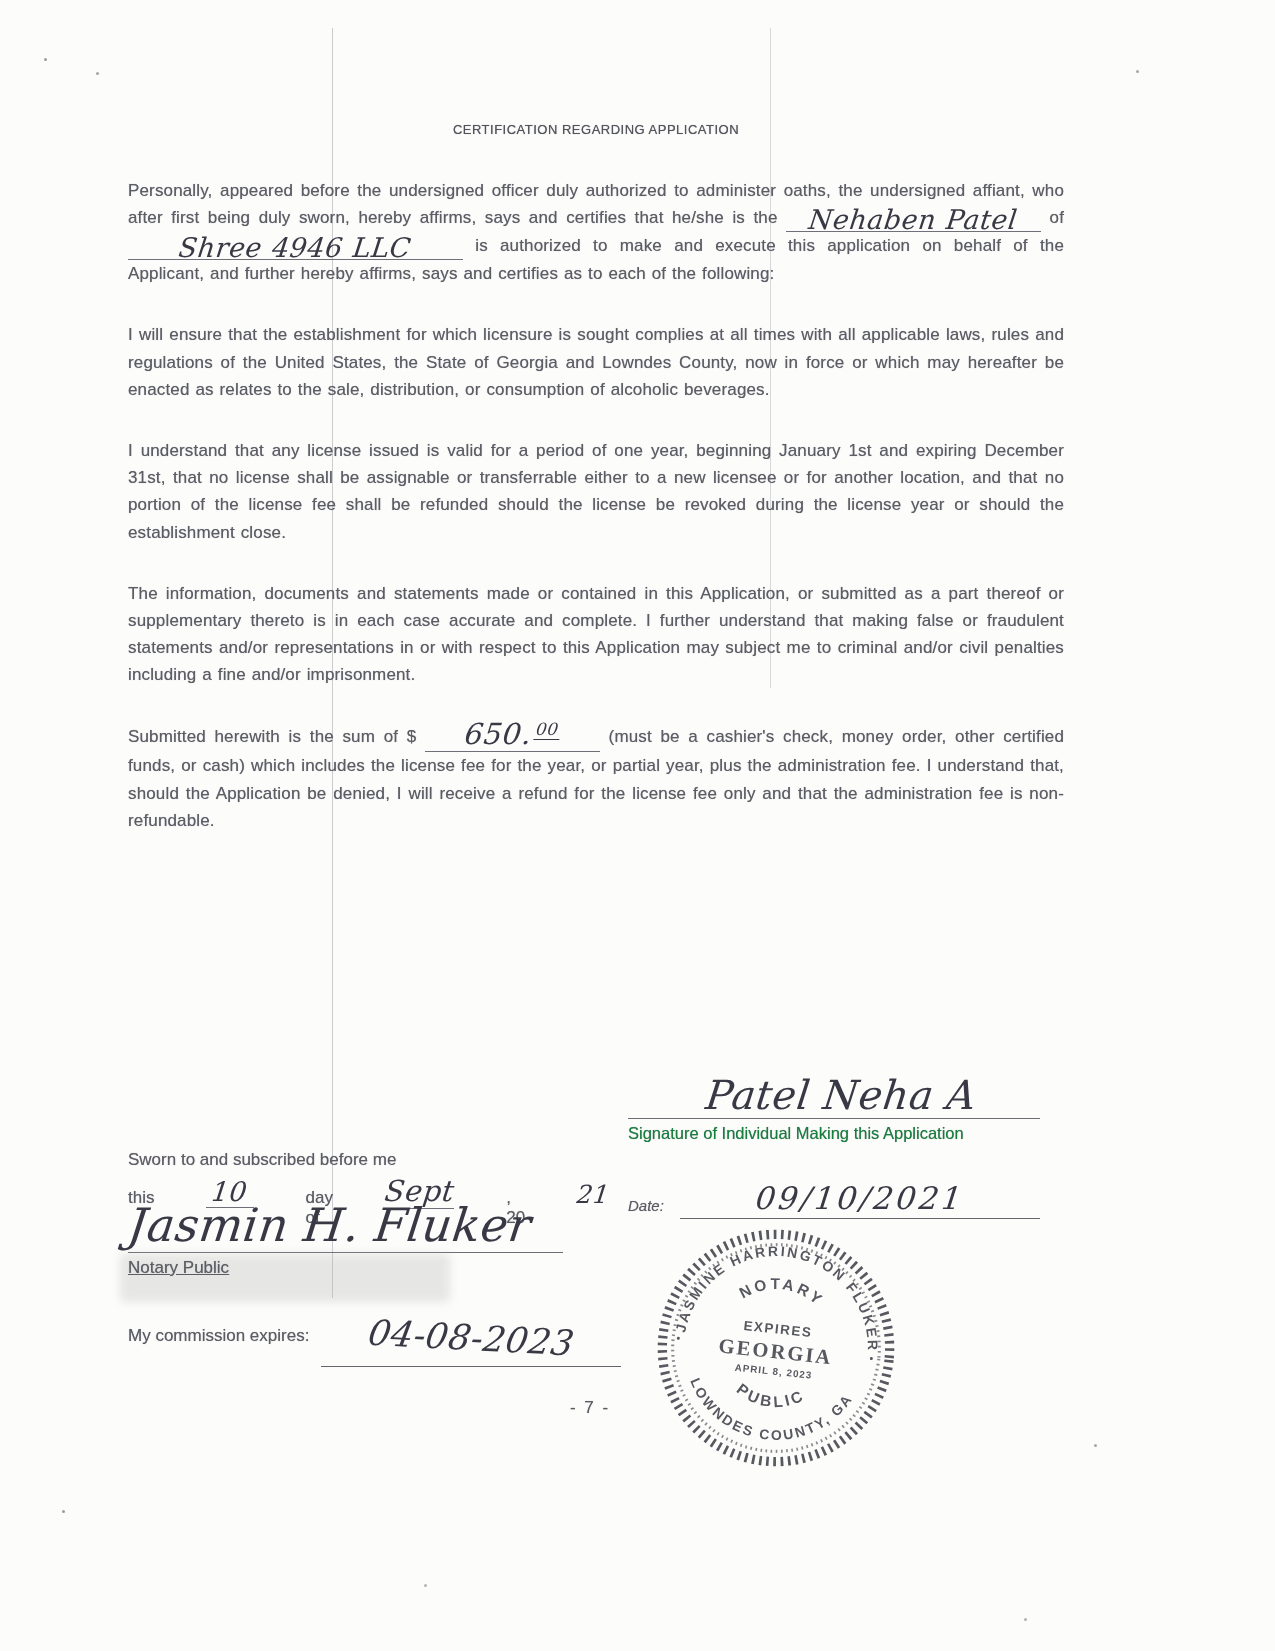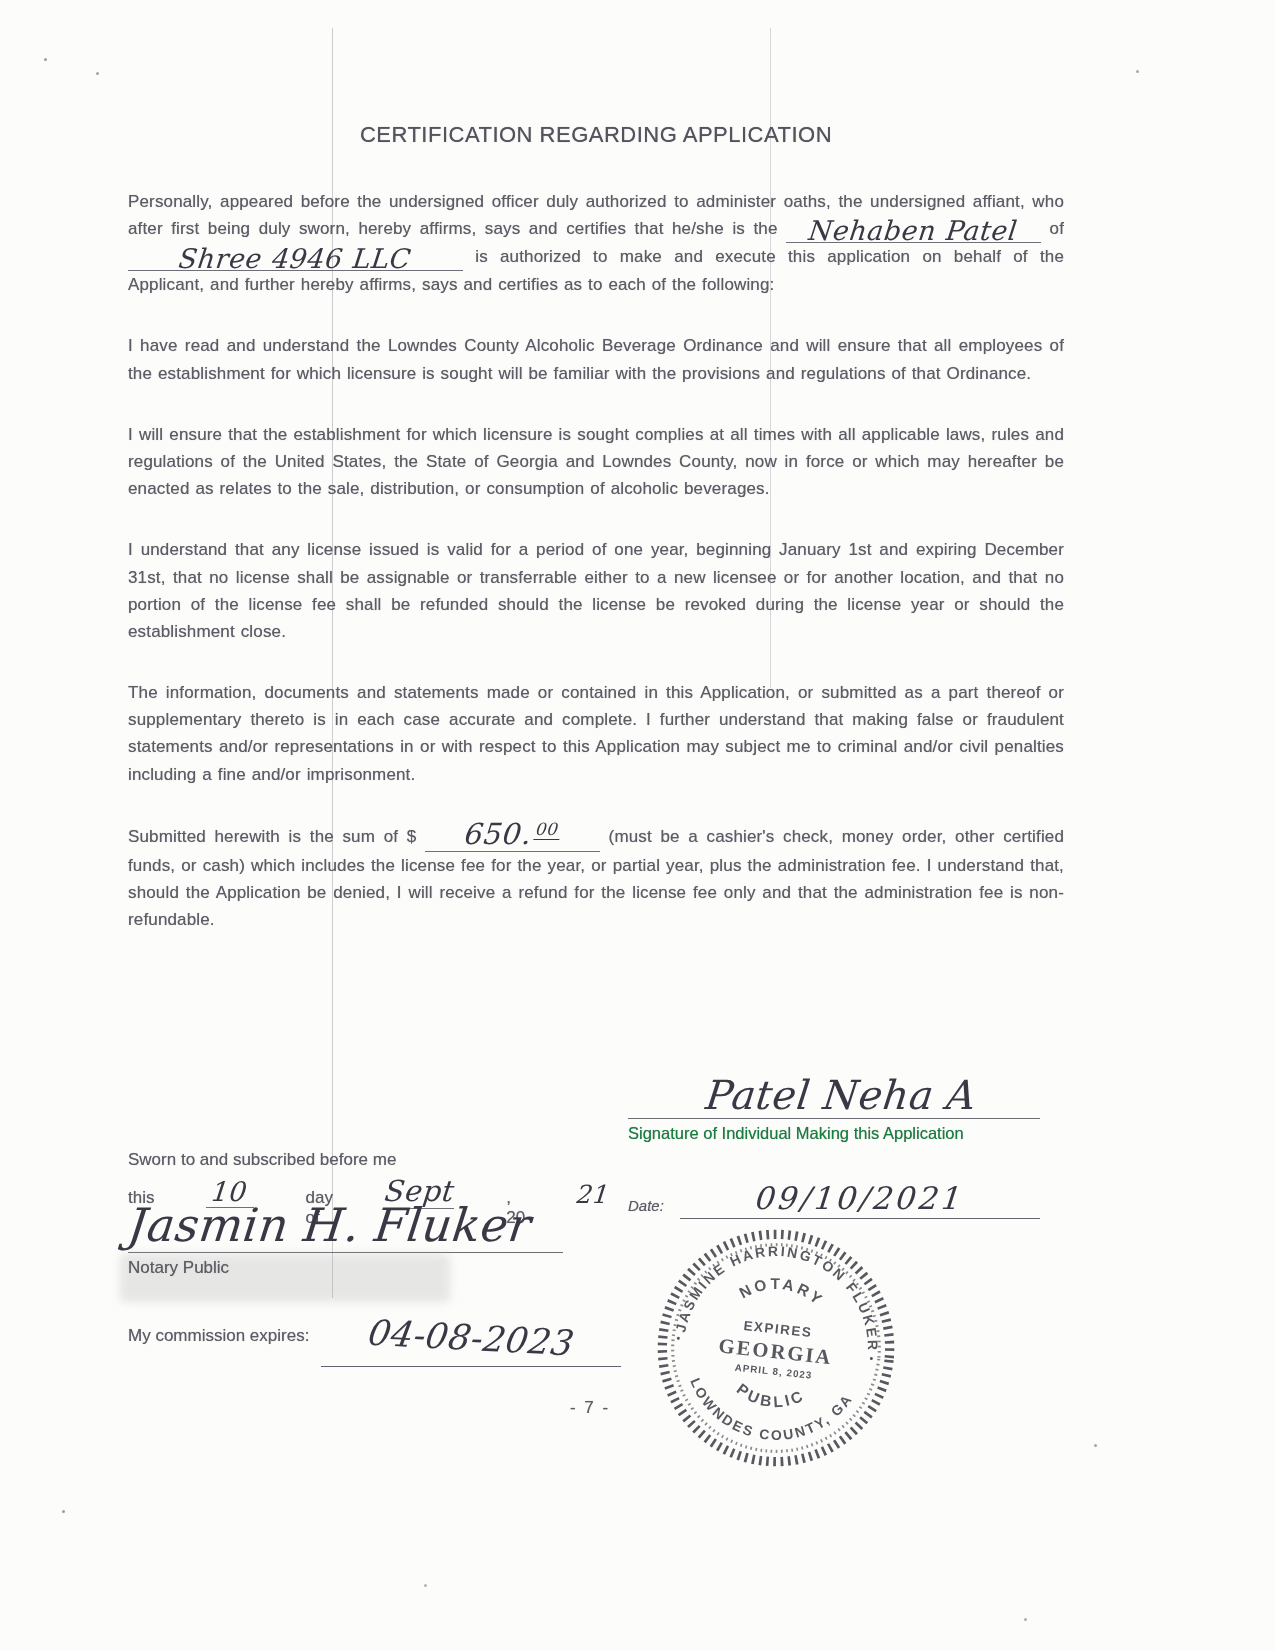--- a/index.html
+++ b/index.html
@@ -12,21 +12,21 @@
   .scanline-a{left:332px;top:28px;height:1270px;}
   .scanline-b{left:770px;top:28px;height:660px;background:rgba(110,112,122,.26);}
   .specks{position:absolute;inset:0;pointer-events:none;}
   .specks::before{
     content:"";position:absolute;left:44px;top:58px;width:3px;height:3px;border-radius:50%;background:#9b9ba2;
     box-shadow:52px 14px 0 #a5a5ab, 1092px 12px 0 #a8a8ae, 18px 1452px 0 #9b9ba2,
                1050px 1386px 0 #a5a5ab, 380px 1526px 0 #b2b2b8, 980px 1560px 0 #aeaeb4;
   }
   .content{position:absolute;left:128px;top:122px;width:936px;}
   .title{
-    text-align:center;font-size:22px;letter-spacing:.5px;color:#52535b;margin:0 0 40px 0;
+    text-align:center;font-size:13px;letter-spacing:.5px;color:#52535b;margin:0 0 40px 0;
     text-shadow:0 0 .8px rgba(82,83,91,.75);
   }
   .para{
     font-size:17px;line-height:1.6;text-align:justify;word-spacing:1px;letter-spacing:.15px;
     color:#5b5c64;text-shadow:0 0 .8px rgba(91,92,100,.65);margin:0 0 34px 0;
   }
   .fill{
     display:inline-block;border-bottom:1.6px solid rgba(85,86,96,.85);
     text-align:center;line-height:1;vertical-align:-4px;
   }
@@ -63,21 +63,21 @@
   .date-fill{flex:1;margin-left:16px;border-bottom:1.7px solid rgba(72,73,82,.85);text-align:center;}
   .date-hand{font-size:31px;letter-spacing:3px;position:relative;top:-2px;}
   
   .notary-sig-block{position:absolute;left:128px;top:1198px;width:440px;}
   .smudge{
     position:absolute;left:-8px;top:56px;width:330px;height:48px;
     background:rgba(178,178,175,.30);filter:blur(5px);border-radius:5px;
   }
   .notary-script{font-size:46px;height:62px;position:relative;}
   .notary-rule{border-bottom:1.7px solid rgba(72,73,82,.8);width:435px;margin-top:-8px;}
-  .notary-caption{font-size:17px;margin-top:5px;position:relative;text-shadow:0 0 .8px rgba(91,92,100,.65);}
+  .notary-caption{font-size:17px;margin-top:5px;position:relative;text-shadow:0 0 .8px rgba(91,92,100,.65);text-decoration:underline;}
   
   .commission-block{position:absolute;left:128px;top:1326px;display:flex;align-items:flex-start;}
   .commission-label{font-size:17px;text-shadow:0 0 .8px rgba(91,92,100,.65);}
   .commission-fill{width:300px;margin-left:12px;border-bottom:1.7px solid rgba(72,73,82,.85);text-align:center;}
   .commission-hand{font-size:35px;position:relative;top:-8px;transform:skewX(-7deg) rotate(3deg);}
   
   .seal-wrap{position:absolute;left:652px;top:1224px;width:248px;height:248px;transform:rotate(6deg);opacity:.9;}
   .seal-ring{fill:none;stroke:#474850;stroke-width:9;stroke-dasharray:2.6 4.4;}
   .seal-ring2{fill:none;stroke:#474850;stroke-width:3;stroke-dasharray:1.6 3.4;opacity:.7;}
   .st-outer{font-family:"Liberation Sans",sans-serif;font-size:13.5px;font-weight:bold;letter-spacing:2.2px;fill:#474850;}
@@ -103,21 +103,20 @@
 
     <p class="para">
       <span>Personally, appeared before the undersigned officer duly authorized to administer oaths, the undersigned affiant, who after first being duly sworn, hereby affirms, says and certifies that he/she is the</span>
       <span class="fill fill-name"><span class="hand">Nehaben Patel</span></span>
       <span>of</span>
       <span class="fill fill-company"><span class="hand">Shree 4946 LLC</span></span>
       <span>is</span>
       <span>authorized to make and execute this application on behalf of the Applicant, and further hereby affirms, says and certifies as to each of the following:</span>
     </p>
 
-    <p class="para">I have read and understand the Lowndes County Alcoholic Beverage Ordinance and will ensure that all employees of the establishment for which licensure is sought will be familiar with the provisions and regulations of that Ordinance.</p>
     <p class="para">I will ensure that the establishment for which licensure is sought complies at all times with all applicable laws, rules and regulations of the United States, the State of Georgia and Lowndes County, now in force or which may hereafter be enacted as relates to the sale, distribution, or consumption of alcoholic beverages.</p>
     <p class="para">I understand that any license issued is valid for a period of one year, beginning January 1st and expiring December 31st, that no license shall be assignable or transferrable either to a new licensee or for another location, and that no portion of the license fee shall be refunded should the license be revoked during the license year or should the establishment close.</p>
     <p class="para">The information, documents and statements made or contained in this Application, or submitted as a part thereof or supplementary thereto is in each case accurate and complete.  I further understand that making false or fraudulent statements and/or representations in or with respect to this Application may subject me to criminal and/or civil penalties including a fine and/or imprisonment.</p>
 
     <p class="para">
       <span>Submitted herewith is the sum of $</span>
       <span class="fill fill-amount"><span class="hand"><span>650.</span><span class="cents">00</span></span></span>
       <span>(must be a cashier's check, money order, other certified funds, or cash) which includes the license fee for the year, or partial year, plus the administration fee.  I understand that, should the Application be denied, I will receive a refund for the license fee only and that the administration fee is non-refundable.</span>
     </p>
   </div>

